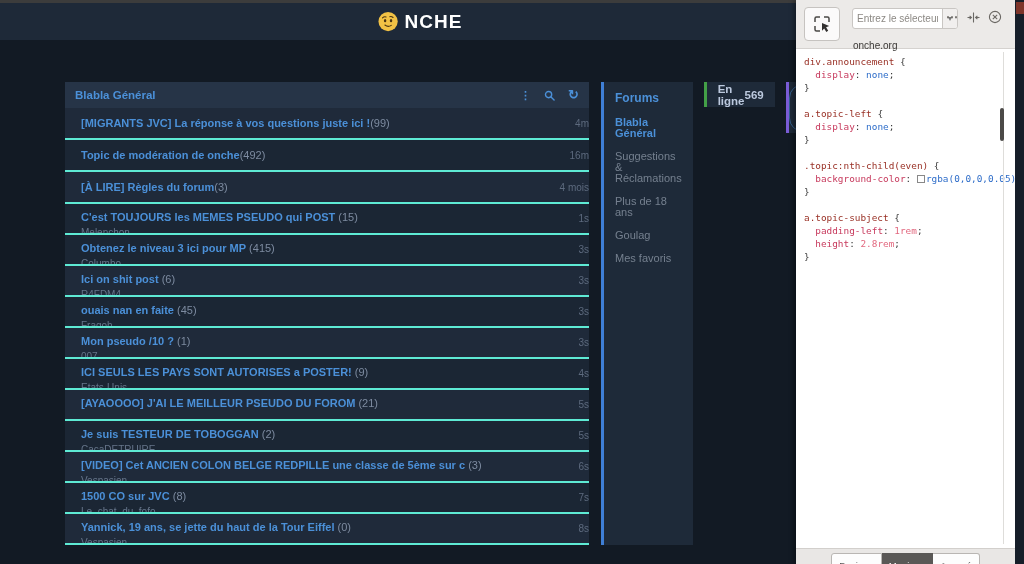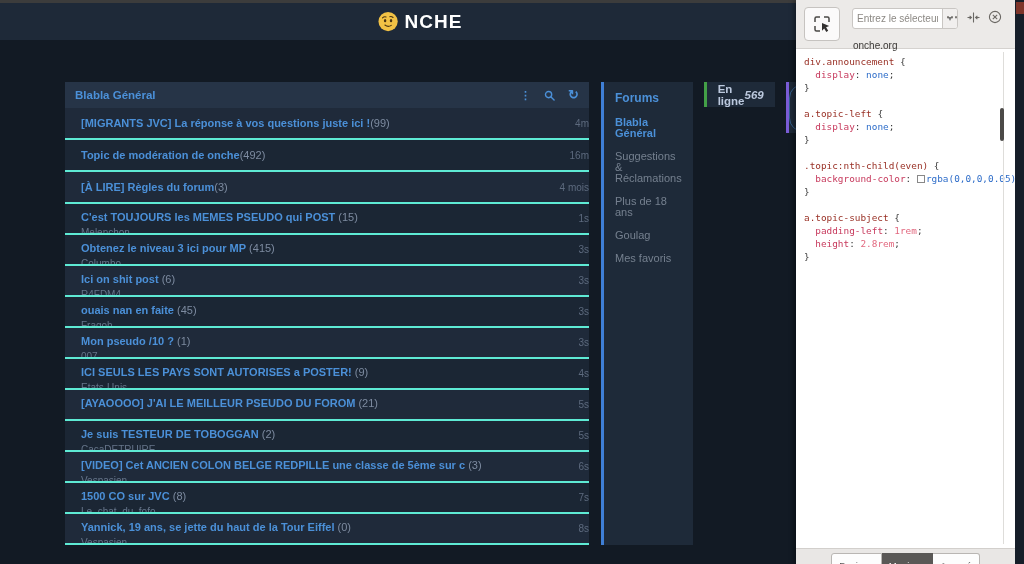--- a/index.html
+++ b/index.html
@@ -36,21 +36,21 @@
   .topic.no-author .t-main { padding-top:0; display:flex; align-items:center; }
 
   .sidebar { width:168px; display:flex; flex-direction:row; gap:11px; }
   .s-panel { background:#1e2a39; }
   .forums-panel { border-left:3px solid #3f7fd6; padding:9px 11px 13px; }
   .forums-title { color:#4b90d8; font-size:12px; font-weight:700; }
   .forum-item { margin-top:12px; font-size:11px; color:#75808f; line-height:11px; cursor:pointer; }
   .forum-item.active { color:#4b90d8; font-weight:700; }
   .online-panel { border-left:3px solid #43a047; height:25px; display:flex; align-items:center; padding:0 11px; }
   .online-label { color:#bcc9de; font-size:11.5px; font-weight:700; }
-  .online-count { margin-left:auto; color:#bcc9de; font-size:11.5px; font-weight:700;font-style:italic; }
+  .online-count { margin-left:auto; color:#bcc9de; font-size:11.5px; font-weight:700; }
   .donate-panel { border-left:3px solid #7a5cd6; height:51px; display:flex; align-items:center; justify-content:center; }
   .donate-btn { border:1px solid #33608f; border-radius:14px; background:transparent; color:#4b90d8;
                 font-size:11px; padding:5px 13px; display:flex; align-items:center; gap:6px;
                 cursor:pointer; font-family:inherit; }
   .heart { font-size:10px; }
 
   
   .devtools { position:absolute; left:796px; top:0; width:219px; height:564px; background:#ffffff;
               box-shadow:-2px 0 5px rgba(0,0,0,.4); }
   .dt-header { height:49px; background:#eceae8; border-bottom:1px solid #d5d2cf; position:relative; }

